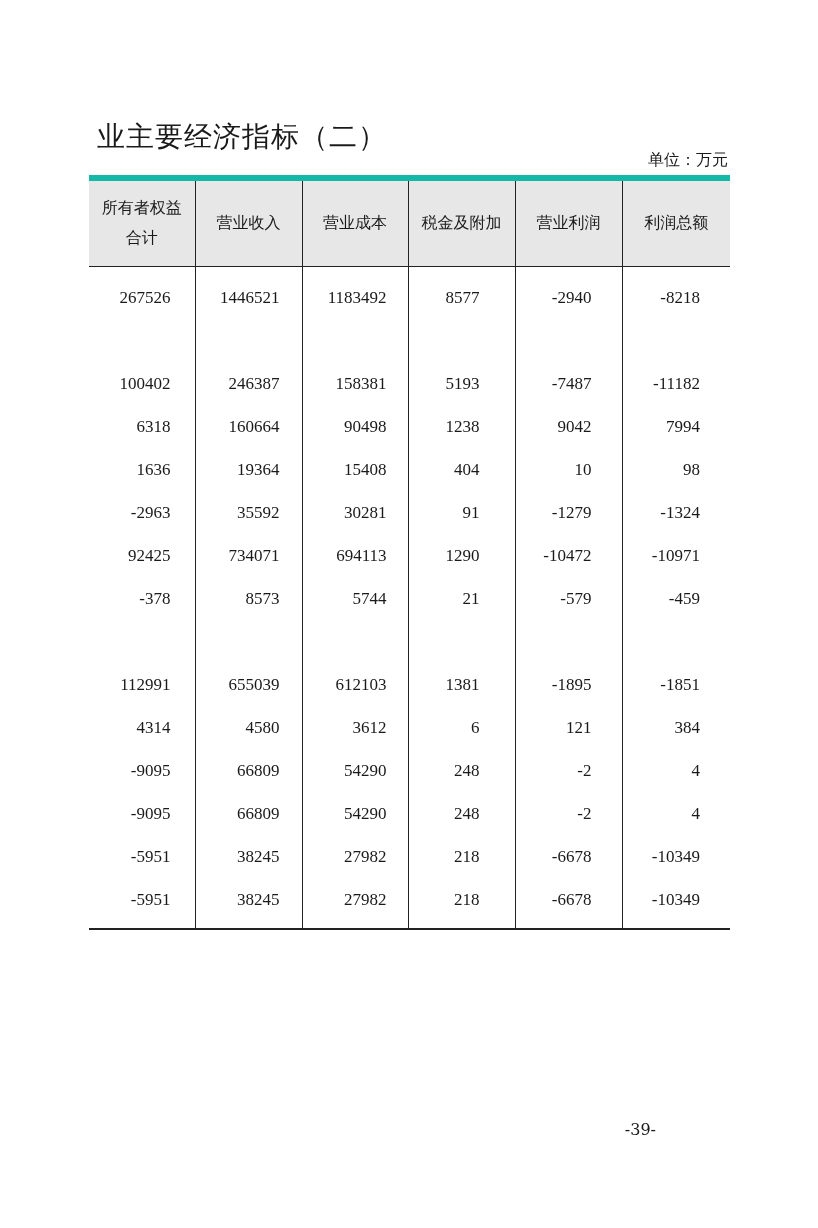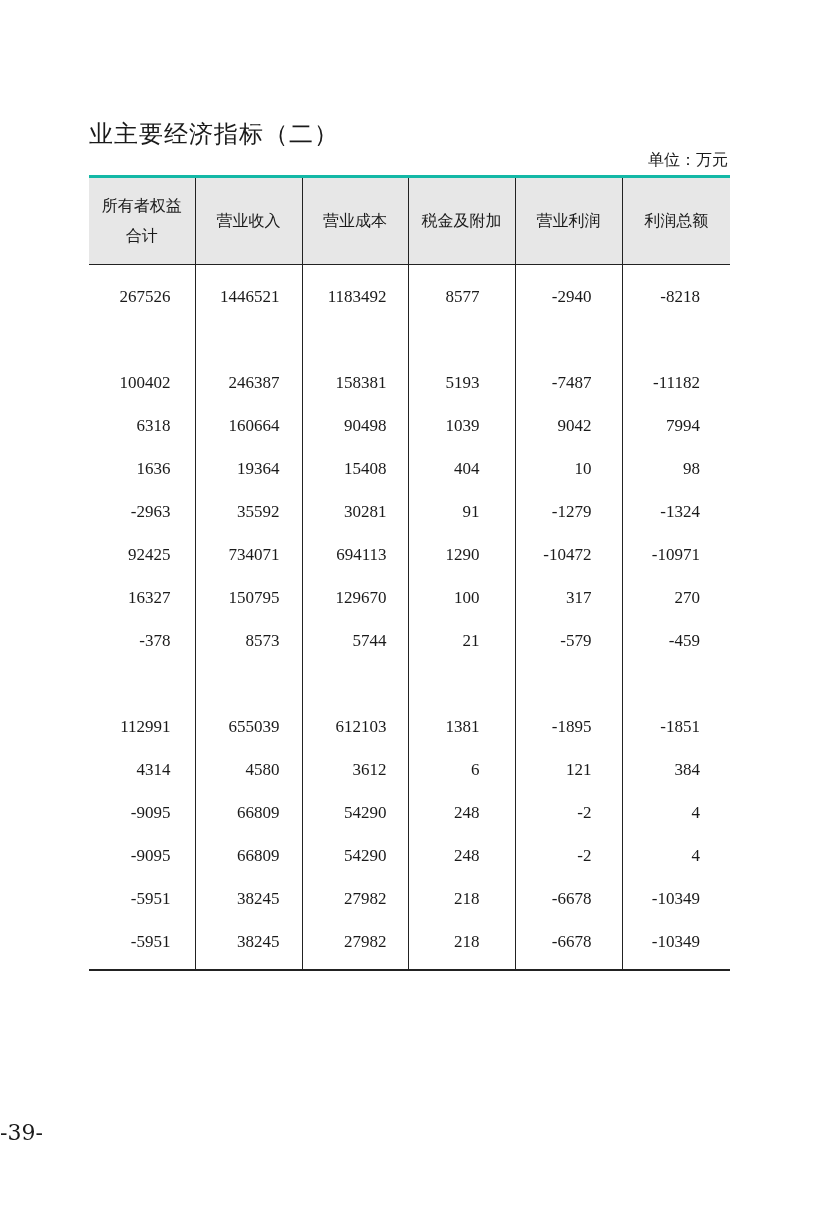--- a/index.html
+++ b/index.html
@@ -1,39 +1,39 @@
 <!DOCTYPE html>
 <html><head>
   <meta charset="utf-8">
   <style>
     html, body { margin: 0; padding: 0; background: #ffffff; }
     body { width: 818px; height: 1228px; position: relative; overflow: hidden;
       font-family: "DejaVu Serif", "Liberation Serif", serif; color: #1a1a1a; }
-    .title { position: absolute; left: 89px; top: 118px; font-size: 24px; letter-spacing: 1px; }
+    .title { position: absolute; left: 97px; top: 118px; font-size: 28px; letter-spacing: 1px; }
     .unit { position: absolute; right: 90px; top: 150px; font-size: 16px; }
     .table-wrap { position: absolute; left: 89px; top: 175px; width: 641px; }
     table { border-collapse: collapse; width: 641px; table-layout: fixed; }
     thead tr { background: #e7e7e7; height: 88px; }
-    thead { border-top: 3px solid #14b8a6; border-bottom: 1.5px solid #222; }
+    thead { border-top: 6px solid #14b8a6; border-bottom: 1.5px solid #222; }
     th { font-weight: normal; font-size: 16px; line-height: 30px; text-align: center;
       border-left: 1.5px solid #222; padding: 0; }
     th:first-child, td:first-child { border-left: none; }
     td { font-size: 17px; text-align: right; border-left: 1.5px solid #222; height: 43px;
       padding: 0; font-family: "Liberation Serif", "DejaVu Serif", serif; }
     td.c0 { padding-right: 24px; margin-top: 46px; }
     td.c1 { padding-right: 22px; }
     td.c2 { padding-right: 21px; }
     td.c3 { padding-right: 35px; }
     td.c4 { padding-right: 30px; }
     td.c5 { padding-right: 30px; }
     tbody { border-bottom: 2.5px solid #222; }
     tr.spacer td { height: 43px; }
     tr.first td { padding-top: 10px; }
     tr.last td { padding-bottom: 6px; }
-    .page-num { position: absolute; left: 0; width: 656px; top: 1120px; text-align: left; font-size: 22px; }
+    .page-num { position: absolute; left: 0; width: 656px; top: 1120px; text-align: right; font-size: 16px; }
   </style>
 </head>
 <body>
 
 <div class="title">业主要经济指标（二）</div>
 <div class="unit">单位：万元</div>
 
 <div class="table-wrap">
   <table>
     <colgroup>
@@ -76,21 +76,21 @@
           <td class="c1">246387</td>
           <td class="c2">158381</td>
           <td class="c3">5193</td>
           <td class="c4">-7487</td>
           <td class="c5">-11182</td>
         </tr>
         <tr>
           <td class="c0">6318</td>
           <td class="c1">160664</td>
           <td class="c2">90498</td>
-          <td class="c3">1039</td>
+          <td class="c3">1238</td>
           <td class="c4">9042</td>
           <td class="c5">7994</td>
         </tr>
         <tr>
           <td class="c0">1636</td>
           <td class="c1">19364</td>
           <td class="c2">15408</td>
           <td class="c3">404</td>
           <td class="c4">10</td>
           <td class="c5">98</td>
@@ -103,28 +103,20 @@
           <td class="c4">-1279</td>
           <td class="c5">-1324</td>
         </tr>
         <tr>
           <td class="c0">92425</td>
           <td class="c1">734071</td>
           <td class="c2">694113</td>
           <td class="c3">1290</td>
           <td class="c4">-10472</td>
           <td class="c5">-10971</td>
-        </tr>
-        <tr>
-          <td class="c0">16327</td>
-          <td class="c1">150795</td>
-          <td class="c2">129670</td>
-          <td class="c3">100</td>
-          <td class="c4">317</td>
-          <td class="c5">270</td>
         </tr>
         <tr>
           <td class="c0">-378</td>
           <td class="c1">8573</td>
           <td class="c2">5744</td>
           <td class="c3">21</td>
           <td class="c4">-579</td>
           <td class="c5">-459</td>
         </tr>
         <tr class="spacer">

